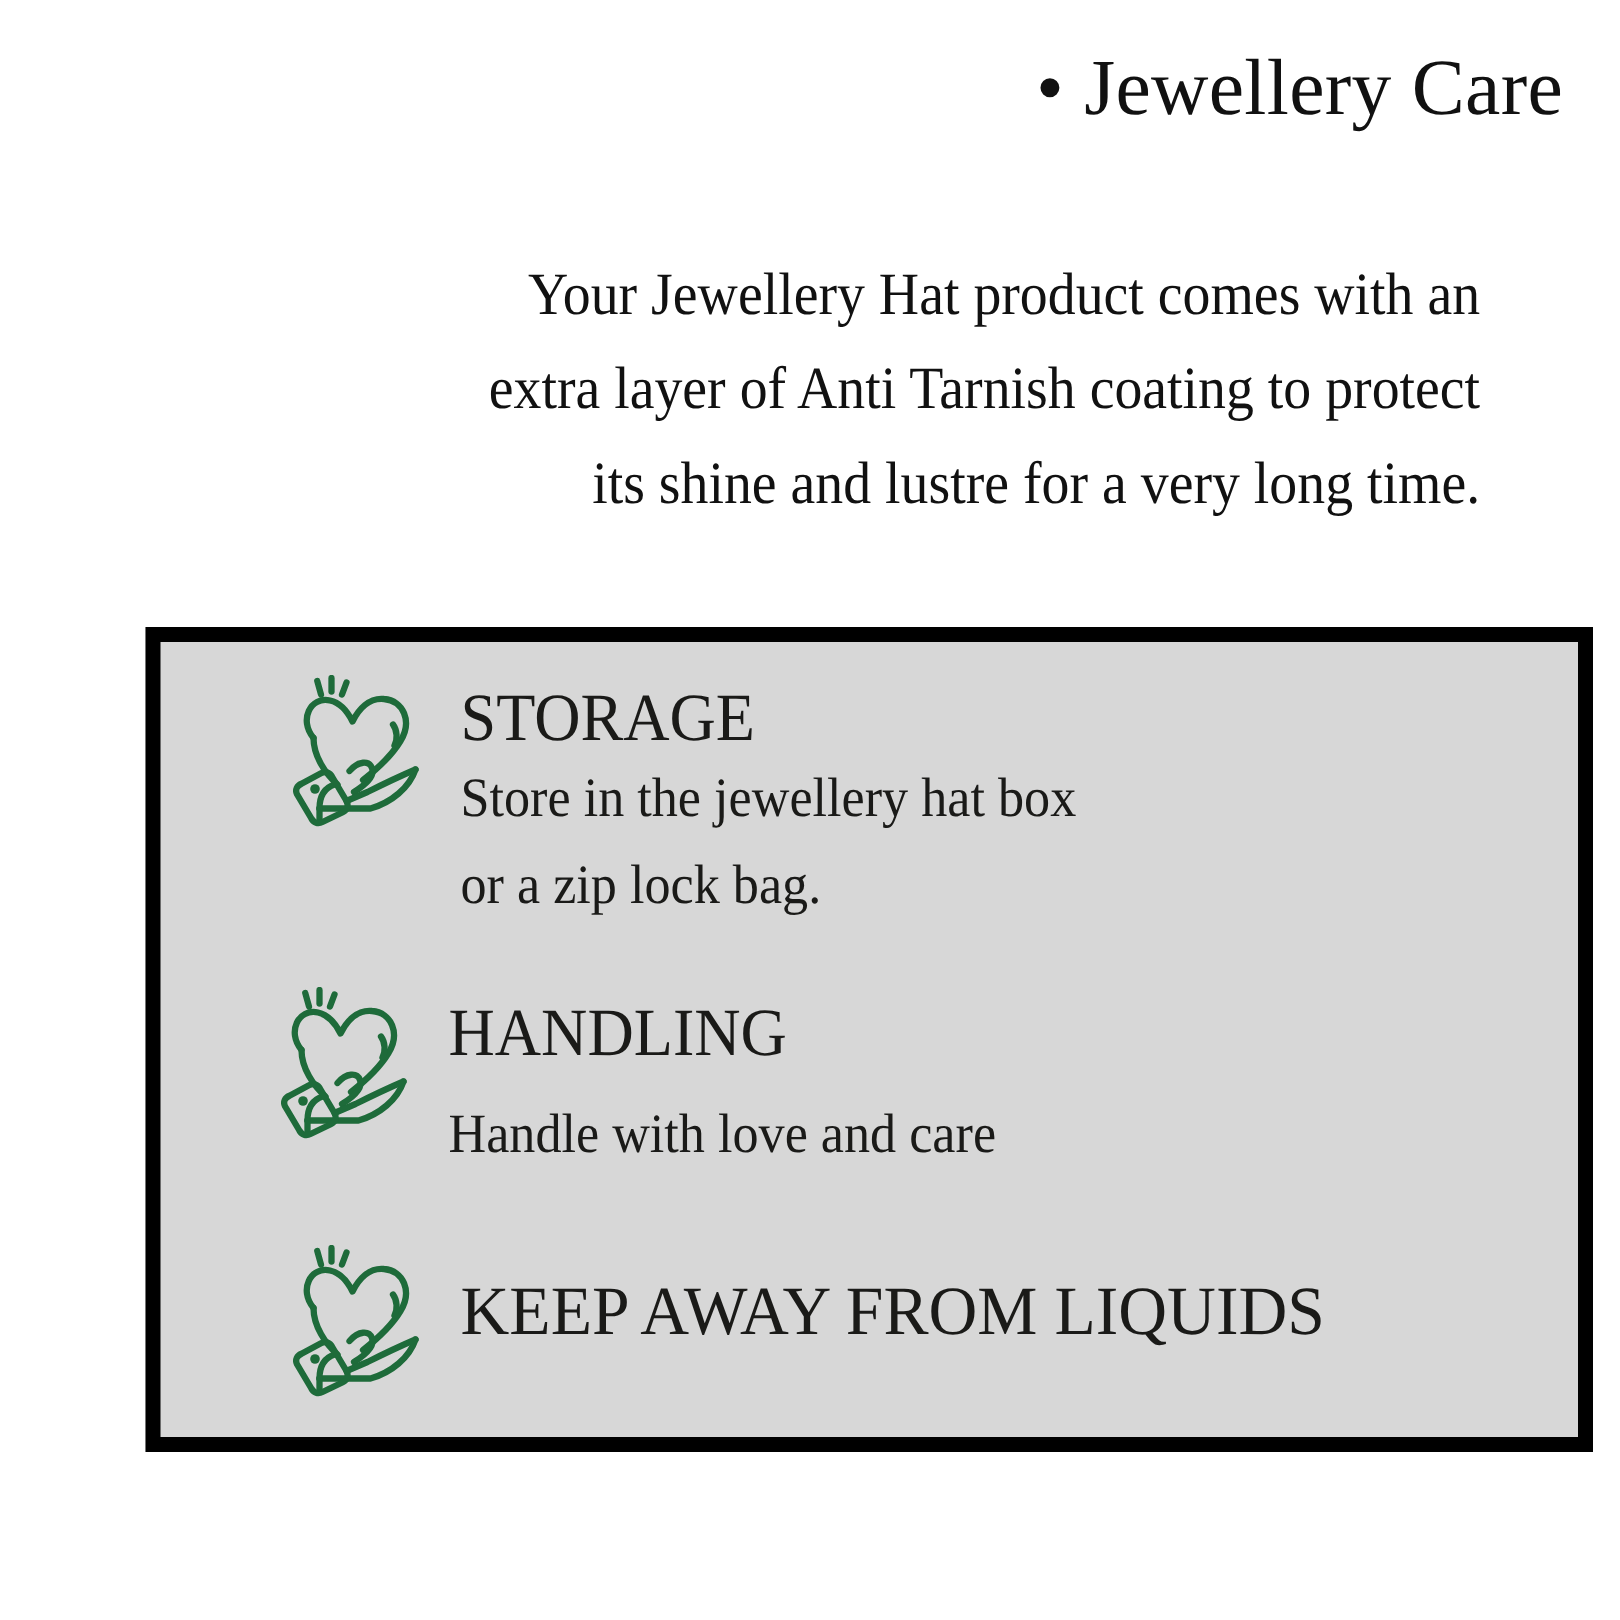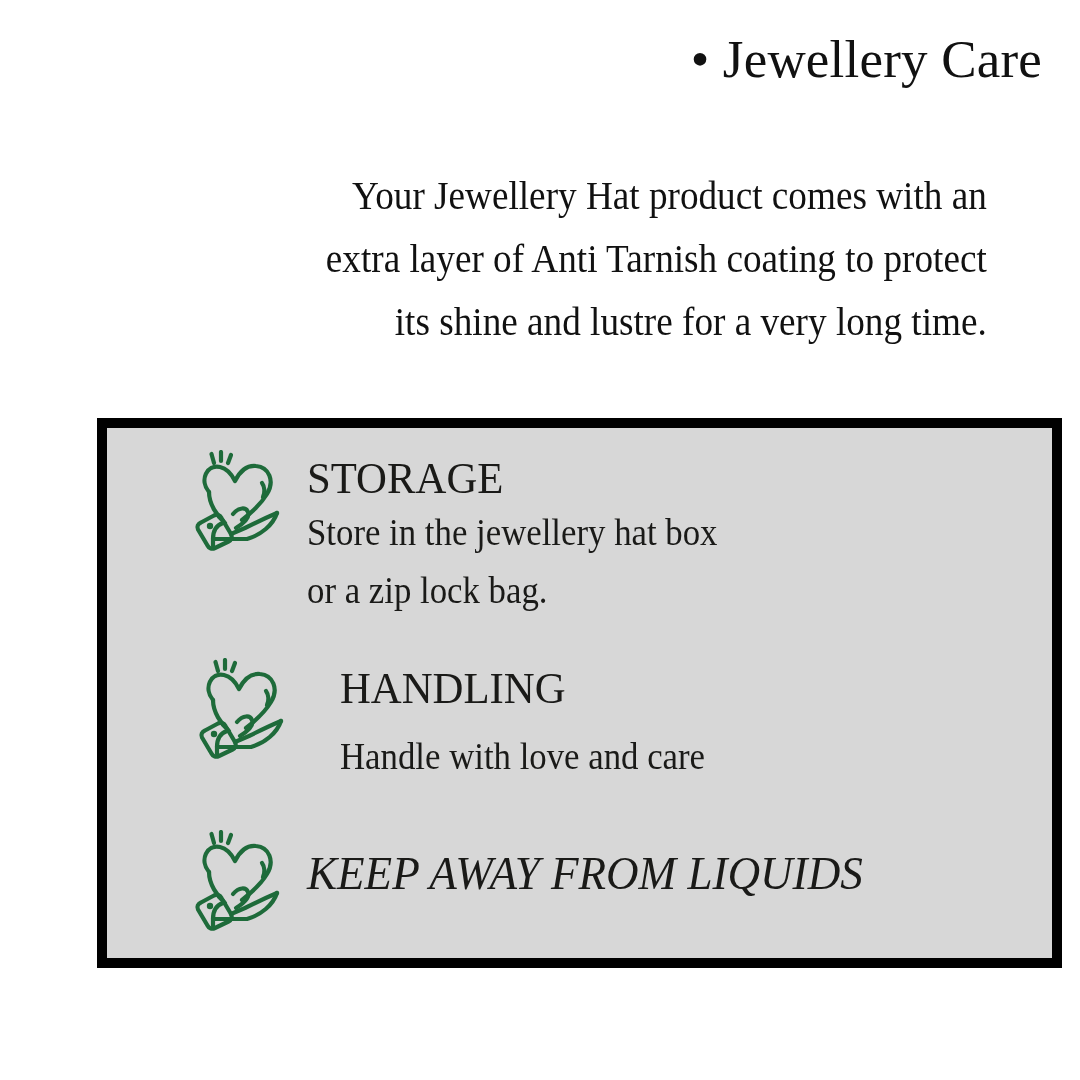--- a/index.html
+++ b/index.html
@@ -73,21 +73,21 @@
     right: 0;
     bottom: 0;
   }
 
   .care-row {
     position: absolute;
     display: flex;
     align-items: flex-start;
   }
   .row-storage  { left: 80px; top: 22px; }
-  .row-handling { left: 84px; top: 230px; gap: 29px; }
+  .row-handling { left: 72px; top: 230px; }
   .row-liquids  { left: 80px; top: 402px; }
 
   .care-icon {
     width: 104px;
     height: 104px;
     flex: 0 0 104px;
     display: block;
   }
   .care-icon svg { display: block; width: 104px; height: 104px; }
 
@@ -113,21 +113,21 @@
   .care-sub {
     font-family: "Liberation Serif", "DejaVu Serif", serif;
     font-size: 37px;
     font-weight: 400;
     line-height: 58px;
     color: #1a1a18;
     white-space: nowrap;
     transform: scaleX(0.94);
     transform-origin: left center;
   }
-  .row-liquids .care-text { padding-top: 18px; font-style: italic; }
+  .row-liquids .care-text { padding-top: 18px; }
   .row-handling .care-text { padding-top: 4px; }
   .row-handling .care-sub { margin-top: 14px; }
 </style>
 </head>
 <body>
 
 <div class="title-row">
   <span class="title-text">• Jewellery Care</span>
 </div>
 

